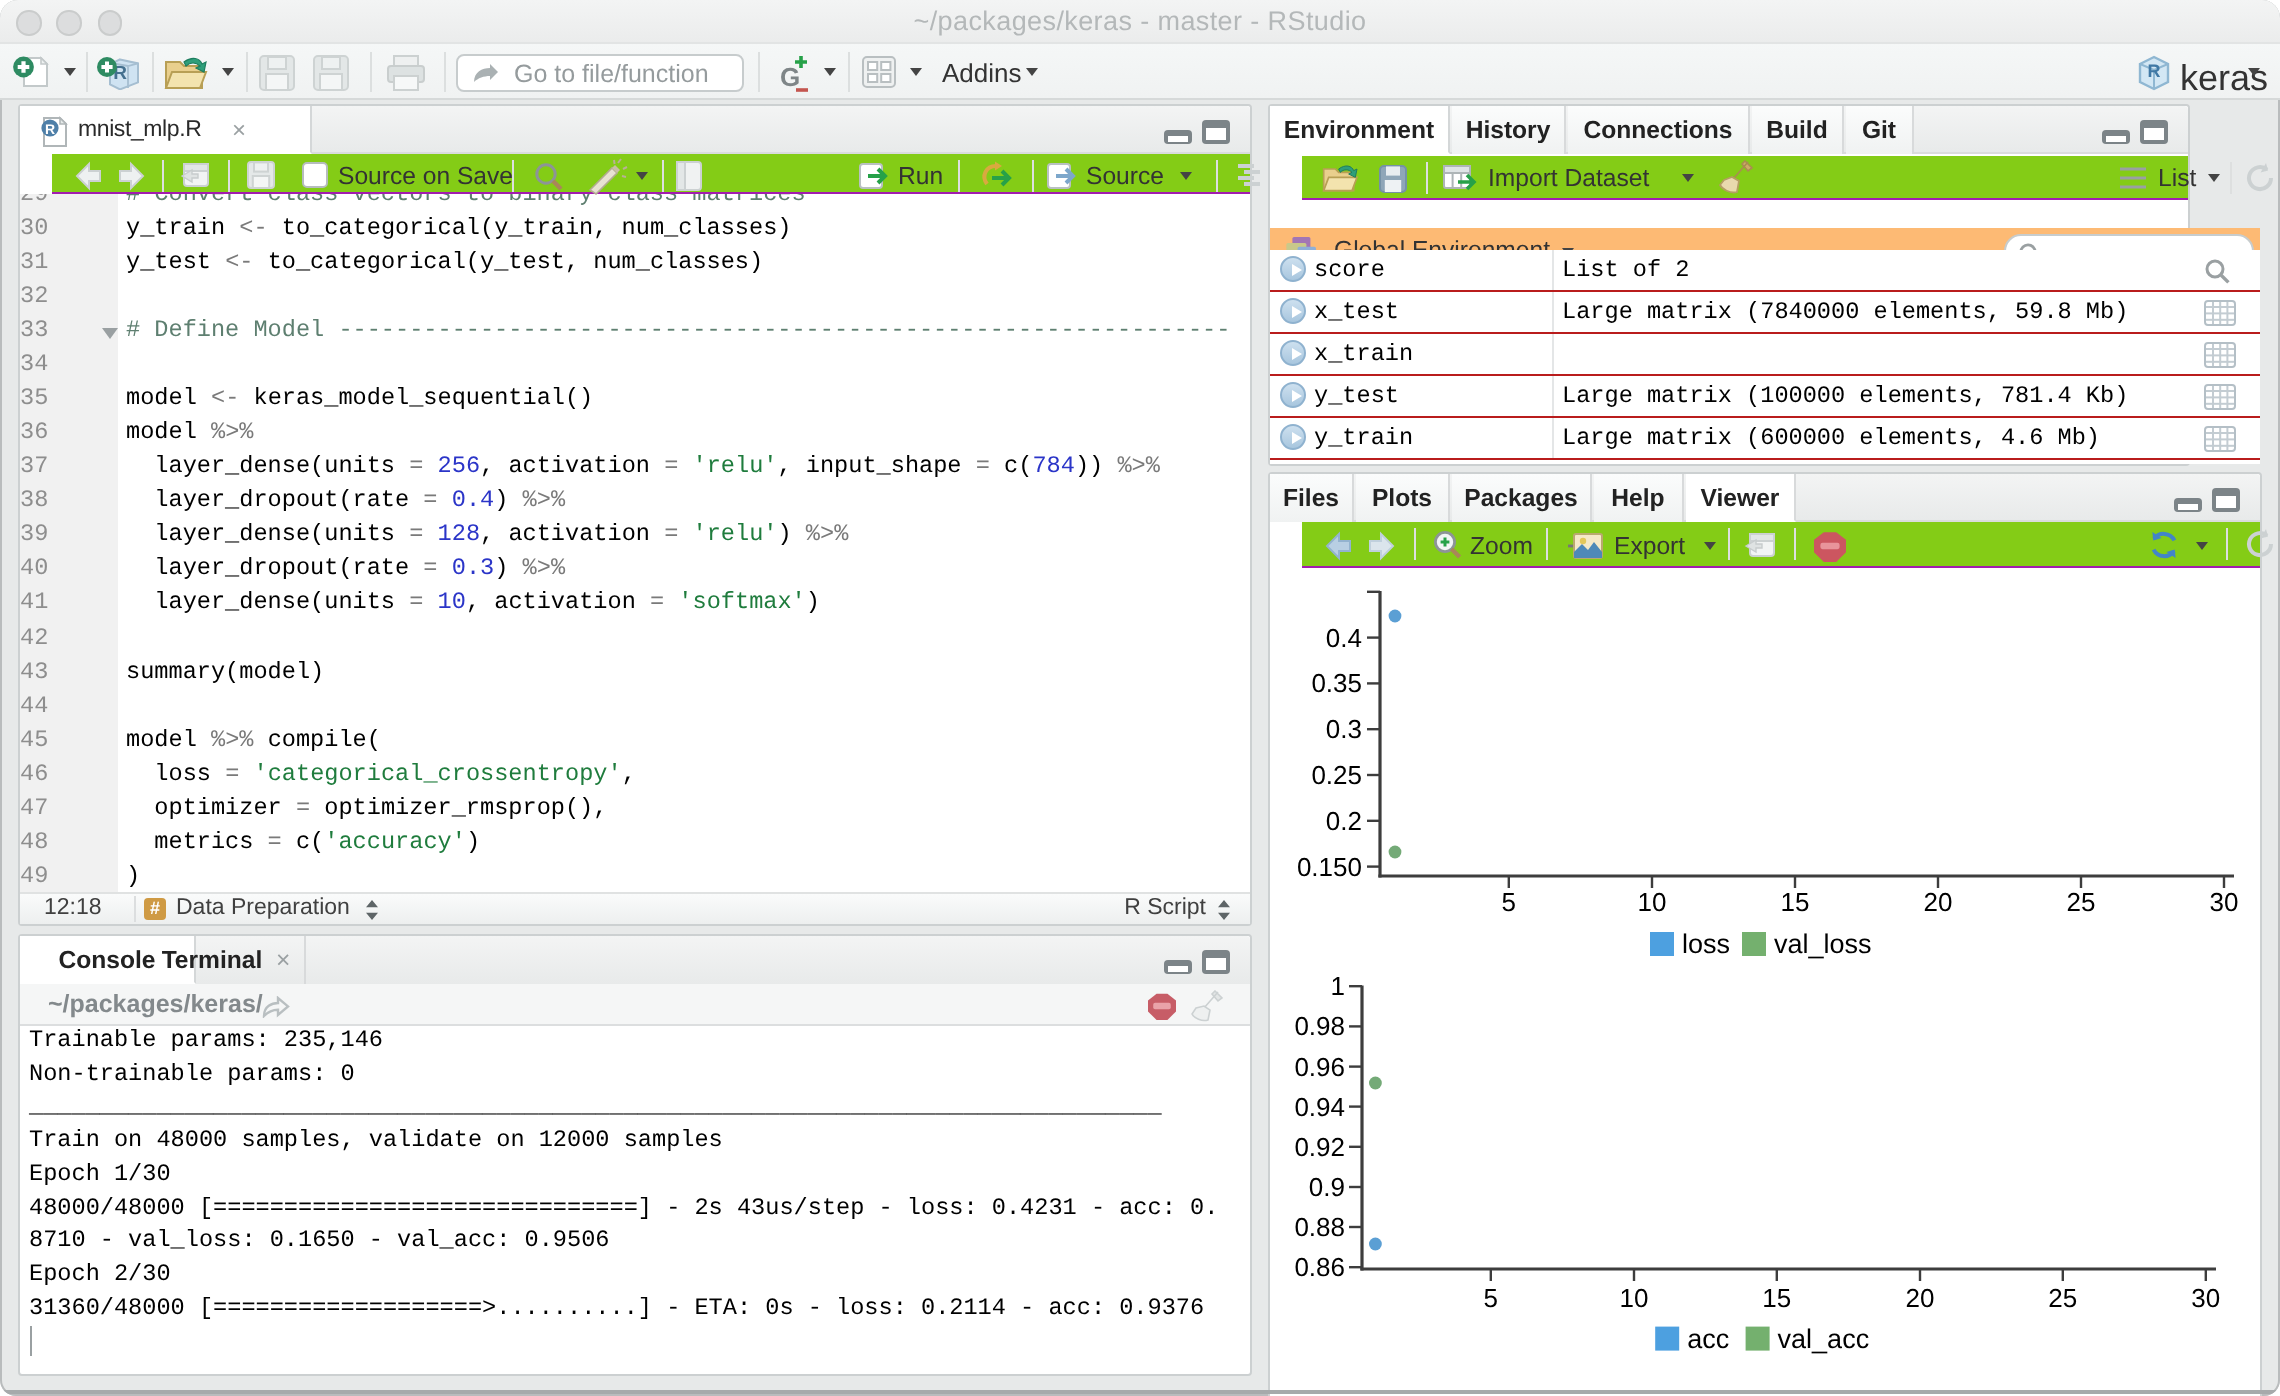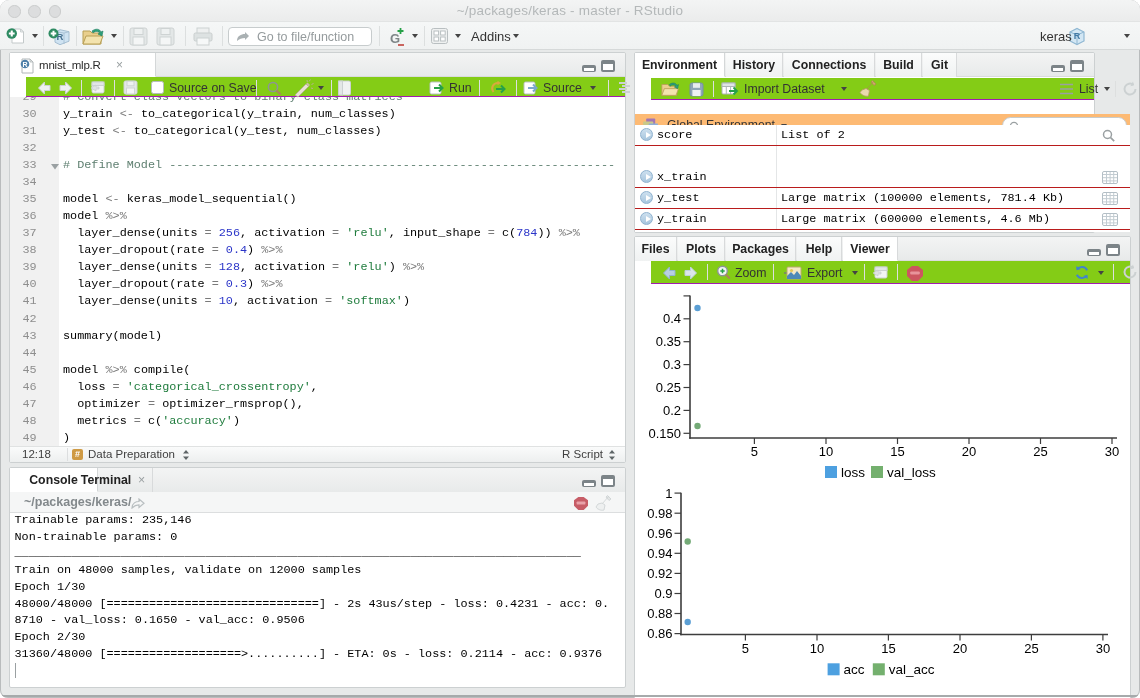--- a/index.html
+++ b/index.html
@@ -120,21 +120,21 @@
     </svg>
     <div class="dd" style="left:455px;top:11.5px"></div>
     <div class="abs btxt" style="left:471px;top:7px;font-size:13px">Addins</div>
     <div class="dd" style="left:513px;top:11.5px"></div>
 
     <svg class="abs" style="left:1068px;top:5px" width="18" height="19" viewBox="0 0 18 19">
       <path d="M2 5l7-3.5L16 5v9l-7 3.5L2 14z" fill="#d3e7f4" stroke="#8fb7d2" stroke-width="1.2"></path>
       <path d="M2 5l7 3 7-3M9 8v9" fill="none" stroke="#8fb7d2" stroke-width="1"></path>
       <text x="9" y="11.5" font-size="9" fill="#4179a5" font-weight="bold" text-anchor="middle" font-family="Liberation Sans">R</text>
     </svg>
-    <div class="abs btxt" style="left:1040px;top:7px;font-size:13px">keras</div>
+    <div class="abs btxt" style="left:1090px;top:7px;font-size:18px">keras</div>
     <div class="dd" style="left:1124px;top:11.5px"></div>
   </div>
 
   <div class="pane" id="editor" style="left:9px;top:52px;width:617px;height:411px">
     <div class="tabstrip">
       <div class="tab act" style="left:0;width:146px;border-right:1px solid #d4d7d8">
         <svg class="abs" style="left:9px;top:5px" width="16" height="16" viewBox="0 0 16 16">
           <path d="M3 1h8l3 3v11H3z" fill="#fff" stroke="#b0b6b8"></path>
           <path d="M11 1l3 3h-3z" fill="#e6eaea" stroke="#b0b6b8" stroke-width=".8"></path>
           <circle cx="6" cy="6" r="4.3" fill="#4e7fa8"></circle>
@@ -202,21 +202,21 @@
       <div class="abs btxt" style="left:517px;top:4px">Source</div>
       <div class="dd" style="left:564px;top:9px"></div>
       <div class="sep" style="left:582px;top:3px;height:16px"></div>
       <svg class="abs" style="left:591px;top:4px" width="15" height="14" viewBox="0 0 15 14">
         <path d="M2 2h8M5 5h8M2 8h8M5 11h8" stroke="#ccd1d2" stroke-width="2"></path>
       </svg>
     </div>
 
     <div class="abs" style="left:0;top:43.5px;width:615px;height:349.5px;overflow:hidden">
       <div class="abs" style="left:0;top:0;bottom:0;width:48.5px;background:#f1f1f1"></div>
-      <div class="abs mono" id="gut" style="left:0;top:-7.8px;width:39px;text-align:center;font-size:11.8px;line-height:17.07px;color:#8e8e8e">29<br>30<br>31<br>32<br>33<br>34<br>35<br>36<br>37<br>38<br>39<br>40<br>41<br>42<br>43<br>44<br>45<br>46<br>47<br>48<br>49</div>
+      <div class="abs mono" id="gut" style="left:0;top:-7.8px;width:39px;text-align:left;font-size:11.8px;line-height:17.07px;color:#8e8e8e">29<br>30<br>31<br>32<br>33<br>34<br>35<br>36<br>37<br>38<br>39<br>40<br>41<br>42<br>43<br>44<br>45<br>46<br>47<br>48<br>49</div>
       <svg class="abs" style="left:41px;top:66px" width="8" height="7" viewBox="0 0 8 7">
           <path d="M0 1h8L4 6.5z" fill="#9aa0a2"></path>
         </svg>
       <div class="abs mono" id="code" style="left:53px;top:-7.8px;font-size:11.8px;line-height:17.07px;color:#000;white-space:pre"><div class="cm"># Convert class vectors to binary class matrices</div><div>y_train <span class="op">&lt;-</span> to_categorical(y_train, num_classes)</div><div>y_test <span class="op">&lt;-</span> to_categorical(y_test, num_classes)</div><div>&nbsp;</div><div class="cm"># Define Model ---------------------------------------------------------------</div><div>&nbsp;</div><div>model <span class="op">&lt;-</span> keras_model_sequential()</div><div>model <span class="op">%&gt;%</span></div><div>  layer_dense(units <span class="op">=</span> <span class="nu">256</span>, activation <span class="op">=</span> <span class="st">'relu'</span>, input_shape <span class="op">=</span> c(<span class="nu">784</span>)) <span class="op">%&gt;%</span></div><div>  layer_dropout(rate <span class="op">=</span> <span class="nu">0.4</span>) <span class="op">%&gt;%</span></div><div>  layer_dense(units <span class="op">=</span> <span class="nu">128</span>, activation <span class="op">=</span> <span class="st">'relu'</span>) <span class="op">%&gt;%</span></div><div>  layer_dropout(rate <span class="op">=</span> <span class="nu">0.3</span>) <span class="op">%&gt;%</span></div><div>  layer_dense(units <span class="op">=</span> <span class="nu">10</span>, activation <span class="op">=</span> <span class="st">'softmax'</span>)</div><div>&nbsp;</div><div>summary(model)</div><div>&nbsp;</div><div>model <span class="op">%&gt;%</span> compile(</div><div>  loss <span class="op">=</span> <span class="st">'categorical_crossentropy'</span>,</div><div>  optimizer <span class="op">=</span> optimizer_rmsprop(),</div><div>  metrics <span class="op">=</span> c(<span class="st">'accuracy'</span>)</div><div>)</div></div>
     </div>
 
     <div class="abs" style="left:0;top:393px;width:615px;height:16px;background:linear-gradient(#fafbfb,#edefef);border-top:1px solid #e0e2e2;font-size:11.5px;color:#404040">
       <div class="abs" style="left:12px;top:1px">12:18</div>
       <div class="abs" style="left:57px;top:1px;width:1px;height:13px;background:#dcdedf"></div>
       <div class="abs" style="left:62px;top:2px;width:11px;height:11px;background:#cf9a44;border-radius:2px;color:#fff;font-size:9px;font-weight:bold;text-align:center;line-height:11px">#</div>
@@ -324,20 +324,26 @@
     <div class="abs" id="envrows" style="left:0;top:71.5px;width:495px;height:107px;background:#fff;font-size:11.8px">
       <div class="abs" style="left:140.5px;top:0;width:1px;height:105px;background:#e4e6e7"></div>
       <div class="erow" style="top:0">
         <span class="eplay"></span>
           <span class="mono ename">score</span>
           <span class="mono eval">List of 2</span>
         <svg class="abs" style="right:14px;top:4px" width="14" height="14" viewBox="0 0 14 14">
           <circle cx="5.5" cy="5.5" r="4" fill="none" stroke="#9aa0a2" stroke-width="1.5"></circle>
           <path d="M8.6 8.6l3.6 3.6" stroke="#9aa0a2" stroke-width="1.7"></path>
         </svg>
+      </div>
+      <div class="erow" style="top:21px">
+        <span class="eplay"></span>
+          <span class="mono ename">x_test</span>
+          <span class="mono eval">Large matrix (7840000 elements, 59.8 Mb)</span>
+        <span class="tbl"></span>
       </div>
       <div class="erow" style="top:42px">
         <span class="eplay"></span>
           <span class="mono ename">x_train</span>
         <span class="tbl"></span>
       </div>
       <div class="erow" style="top:63px">
         <span class="eplay"></span>
           <span class="mono ename">y_test</span>
           <span class="mono eval">Large matrix (100000 elements, 781.4 Kb)</span>

